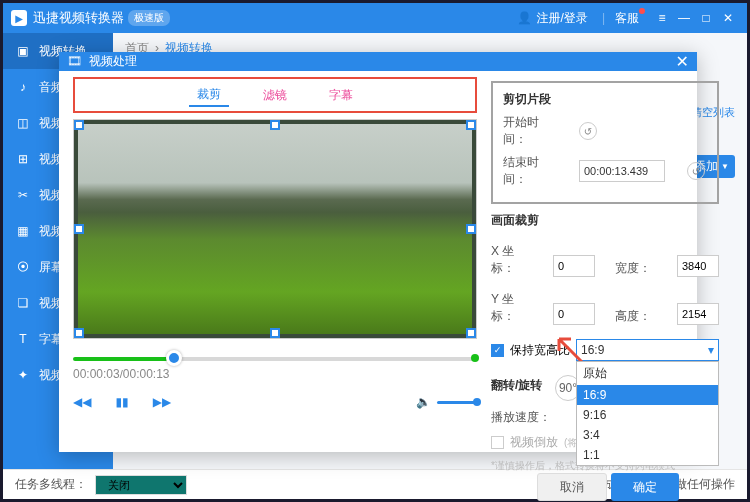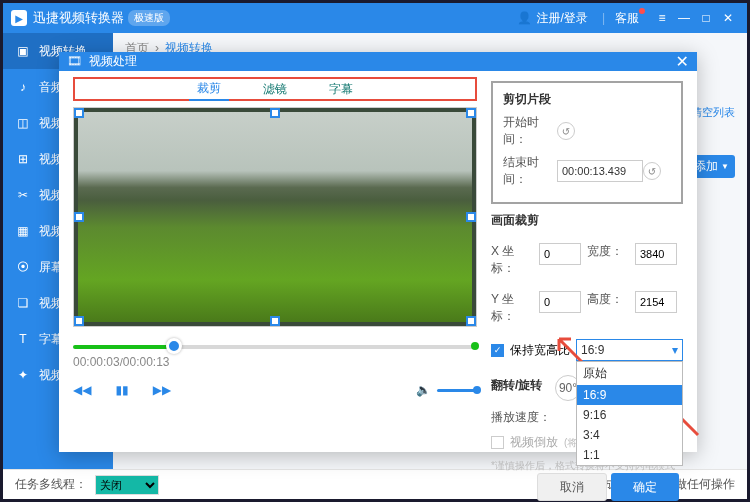--- a/index.html
+++ b/index.html
@@ -17,31 +17,31 @@
 .mainrow { flex: 1; display: flex; min-height: 0; }
 .sidebar { width: 110px; background: #2a88e8; color: #fff; display: flex; flex-direction: column; }
 .sidebar .item { height: 36px; display: flex; align-items: center; padding-left: 12px; gap: 8px; }
 .sidebar .item.active { background: #1f6fc4; }
 .sidebar .ico { width: 16px; height: 16px; display: inline-flex; align-items: center; justify-content: center; }
 .content { flex: 1; background: #f5f7fa; position: relative; }
 .breadcrumb { height: 30px; display: flex; align-items: center; padding: 0 12px; color: #888; gap: 6px; }
 .breadcrumb .sub { color: #2a88e8; }
 .subtitle { position: absolute; top: 6px; right: 10px; color: #999; font-size: 11px; }
 .footer { height: 30px; background: #fff; border-top: 1px solid #e5e5e5; display: flex; align-items: center; padding: 0 12px; color: #555; gap: 8px; }
-.footer select { border: 1px solid #ddd; height: 20px; width: 64px; font-size: 11px; background: #14b8a6; }
+.footer select { border: 1px solid #ddd; height: 20px; width: 92px; font-size: 11px; background: #0f766e; padding-left: 8px; }
 .footer .spacer { flex: 1; }
 .footer .right { display: flex; gap: 6px; align-items: center; }
 .dialog { position: absolute; top: 52px; left: 59px; width: 638px; height: 400px; background: #fff; box-shadow: 0 4px 20px rgba(0,0,0,0.25); display: flex; flex-direction: column; }
 .dialog .dheader { height: 28px; background: #2a88e8; color: #fff; display: flex; align-items: center; padding: 0 8px; }
 .dialog .dheader .dico { width: 16px; height: 16px; margin-right: 6px; display: inline-flex; }
 .dialog .dheader .dclose { margin-left: auto; font-size: 16px; }
 .dialog .dbody { flex: 1; padding: 10px 14px 0 14px; display: flex; gap: 14px; }
 .leftcol { width: 404px; display: flex; flex-direction: column; }
-.tabrow { height: 24px; display: flex; justify-content: center; align-items: center; gap: 26px; border: 2px solid #e74c3c; margin: -4px 0 6px 0; padding: 2px 0; }
-.tabrow .tab { padding: 2px 8px; color: #0f766e; }
+.tabrow { height: 36px; display: flex; justify-content: center; align-items: center; gap: 26px; border: 2px solid #e74c3c; margin: -4px 0 6px 0; padding: 2px 0; }
+.tabrow .tab { padding: 2px 8px; color: #ec4899; }
 .tabrow .tab.active { color: #2a88e8; border-bottom: 2px solid #2a88e8; }
 .videowrap { width: 404px; height: 220px; position: relative; background: #3a4a3a; border: 1px solid #ccc; }
 .videowrap .scene { position: absolute; inset: 4px; background: linear-gradient(#c7cfc9 0%, #b8c3bb 28%, #5a6a50 36%, #4a5e3e 42%, #5c8a2f 55%, #64a522 80%, #4a7a1a 100%); }
 .videowrap .handle { position: absolute; width: 10px; height: 10px; border: 2px solid #2a88e8; background: #fff; }
 .videowrap .h-tl { top: 0; left: 0; } .videowrap .h-tr { top: 0; right: 0; }
 .videowrap .h-bl { bottom: 0; left: 0; } .videowrap .h-br { bottom: 0; right: 0; }
 .videowrap .h-t { top: 0; left: 50%; transform: translateX(-50%); }
 .videowrap .h-b { bottom: 0; left: 50%; transform: translateX(-50%); }
 .videowrap .h-l { left: 0; top: 50%; transform: translateY(-50%); }
 .videowrap .h-r { right: 0; top: 50%; transform: translateY(-50%); }
@@ -51,25 +51,25 @@
 .slider .knob { position: absolute; top: -3px; left: 23%; width: 16px; height: 16px; border-radius: 50%; background: #2a88e8; border: 3px solid #fff; box-shadow: 0 0 3px rgba(0,0,0,0.3); }
 .slider .end { position: absolute; top: 1px; right: -2px; width: 8px; height: 8px; background: #18c018; border-radius: 50%; }
 .timecode { color: #888; font-size: 11px; }
 .controls { display: flex; align-items: center; justify-content: center; gap: 24px; margin-top: 14px; color: #2a88e8; font-size: 18px; }
 .controls .vol { margin-left: auto; display: flex; align-items: center; gap: 6px; color: #888; font-size: 14px; }
 .controls .vol .vbar { width: 40px; height: 3px; background: #2a88e8; border-radius: 2px; position: relative; }
 .controls .vol .vbar::after { content:""; position:absolute; right:-4px; top:-3px; width:8px; height:8px; border-radius:50%; background:#2a88e8; }
 .rightcol { flex: 1; display: flex; flex-direction: column; gap: 8px; }
 .cutbox { border: 2px solid #a3a3a3; padding: 8px 10px; }
 .sect { font-weight: bold; color: #333; margin-bottom: 6px; }
-.frow { display: flex; align-items: center; gap: 0; margin-bottom: 6px; }
+.frow { display: flex; align-items: center; gap: 22px; margin-bottom: 6px; }
 .frow .lbl { width: 54px; color: #555; }
 .frow .inp { border: 1px solid #ccc; height: 22px; width: 86px; padding: 0 4px; font-size: 11px; color: #333; background: #fff; }
 .frow .rst { width: 18px; height: 18px; border: 1px solid #ccc; border-radius: 50%; display: inline-flex; align-items: center; justify-content: center; color: #888; font-size: 10px; }
-.croprow { display: flex; align-items: flex-start; gap: 6px; margin-bottom: 6px; }
+.croprow { display: flex; align-items: flex-end; gap: 20px; margin-bottom: 6px; }
 .croprow .lbl { width: 42px; color: #555; }
 .croprow .inp { border: 1px solid #ccc; height: 22px; width: 42px; padding: 0 4px; font-size: 11px; }
 .keepar { display: flex; align-items: center; gap: 6px; }
 .keepar .cb { width: 13px; height: 13px; border: 1px solid #2a88e8; background: #2a88e8; color: #fff; font-size: 9px; display: inline-flex; align-items: center; justify-content: center; }
 .ratiowrap { position: relative; flex: 1; }
 .ratiosel { border: 1px solid #2a88e8; height: 22px; width: 100%; padding: 0 4px; color: #333; background: #fff; display: flex; align-items: center; justify-content: space-between; }
 .ratiosel .caret { color: #2a88e8; }
 .dropdown { position: absolute; top: 22px; left: 0; right: 0; background: #fff; border: 1px solid #bbb; z-index: 10; }
 .dropdown .opt { padding: 3px 6px; color: #333; }
 .dropdown .opt.sel { background: #2a88e8; color: #fff; }

